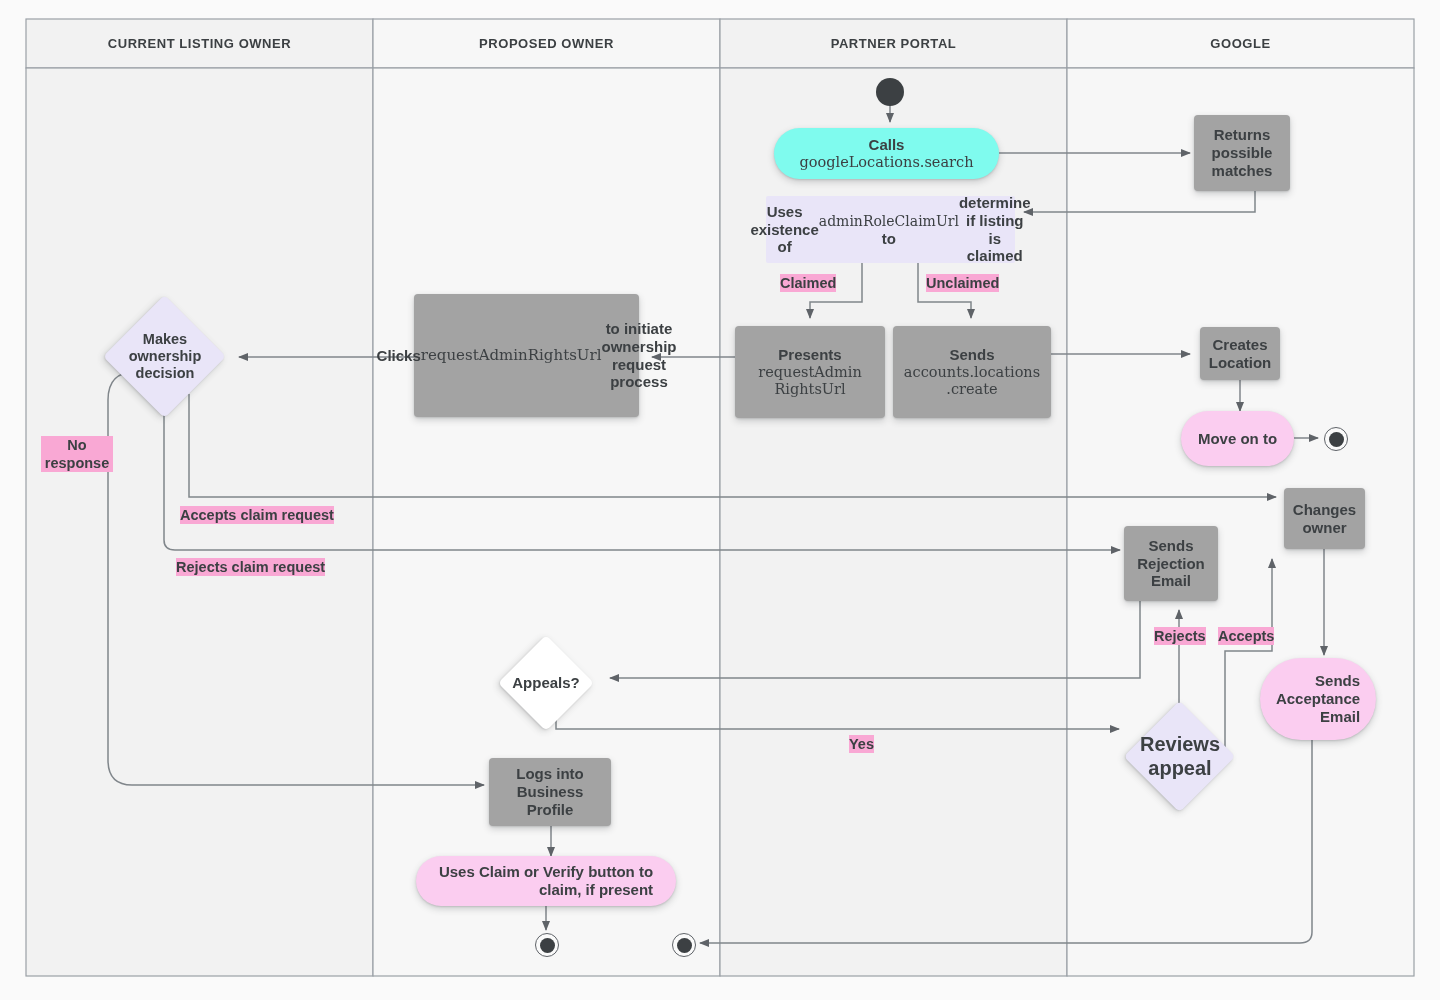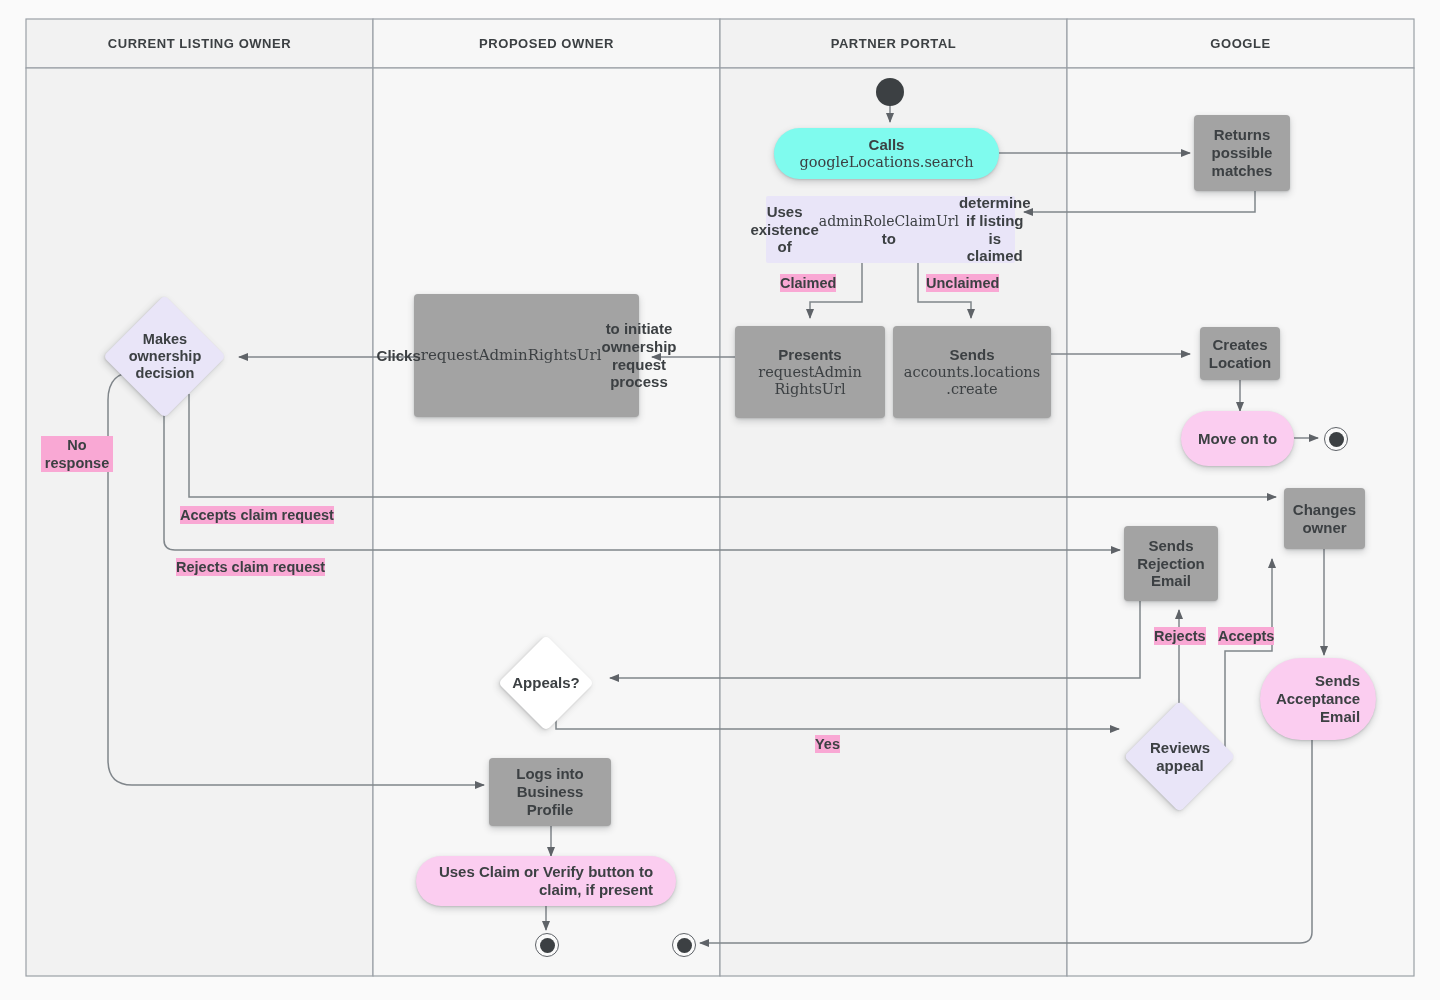--- a/index.html
+++ b/index.html
@@ -173,21 +173,21 @@
 Acceptance
 Email</div>
 
   <div class="diamond" style="left:512px;top:649px;width:68px;height:68px;">
     <div class="dshape" style="background:#ffffff;"></div>
     <div class="dtext" style="font-size:15px;width:130px;left:-31px;">Appeals?</div>
   </div>
 
   <div class="diamond" style="left:1140px;top:717px;width:79px;height:79px;">
     <div class="dshape lav"></div>
-    <div class="dtext" style="font-size:15px;white-space:pre-line;width:140px;left:-30px;">Reviews
+    <div class="dtext" style="font-size:20px;white-space:pre-line;width:140px;left:-30px;">Reviews
 appeal</div>
   </div>
 
   <div class="node rect" style="left:489px;top:758px;width:122px;height:68px;font-size:15px;white-space:pre-line;">Logs into
 Business
 Profile</div>
 
   <div class="node pill pink" style="left:416px;top:856px;width:260px;height:50px;font-size:15px;white-space:pre-line;">Uses Claim or Verify button to
 claim, if present</div>
 
@@ -196,15 +196,15 @@
   <div class="endnode" style="left:672px;top:933px;width:22px;height:22px;"></div>
 
   <div class="edgelbl" style="left:780px;top:274px;">Claimed</div>
   <div class="edgelbl" style="left:926px;top:274px;">Unclaimed</div>
   <div class="edgelbl" style="left:41px;top:436px;width:72px;">No
 response</div>
   <div class="edgelbl" style="left:180px;top:506px;">Accepts claim request</div>
   <div class="edgelbl" style="left:176px;top:558px;">Rejects claim request</div>
   <div class="edgelbl" style="left:1154px;top:627px;">Rejects</div>
   <div class="edgelbl" style="left:1218px;top:627px;">Accepts</div>
-  <div class="edgelbl" style="left:815px;top:735px;">Yes</div>
+  <div class="edgelbl" style="left:849px;top:735px;">Yes</div>
 
 </div>
 
 </body></html>

